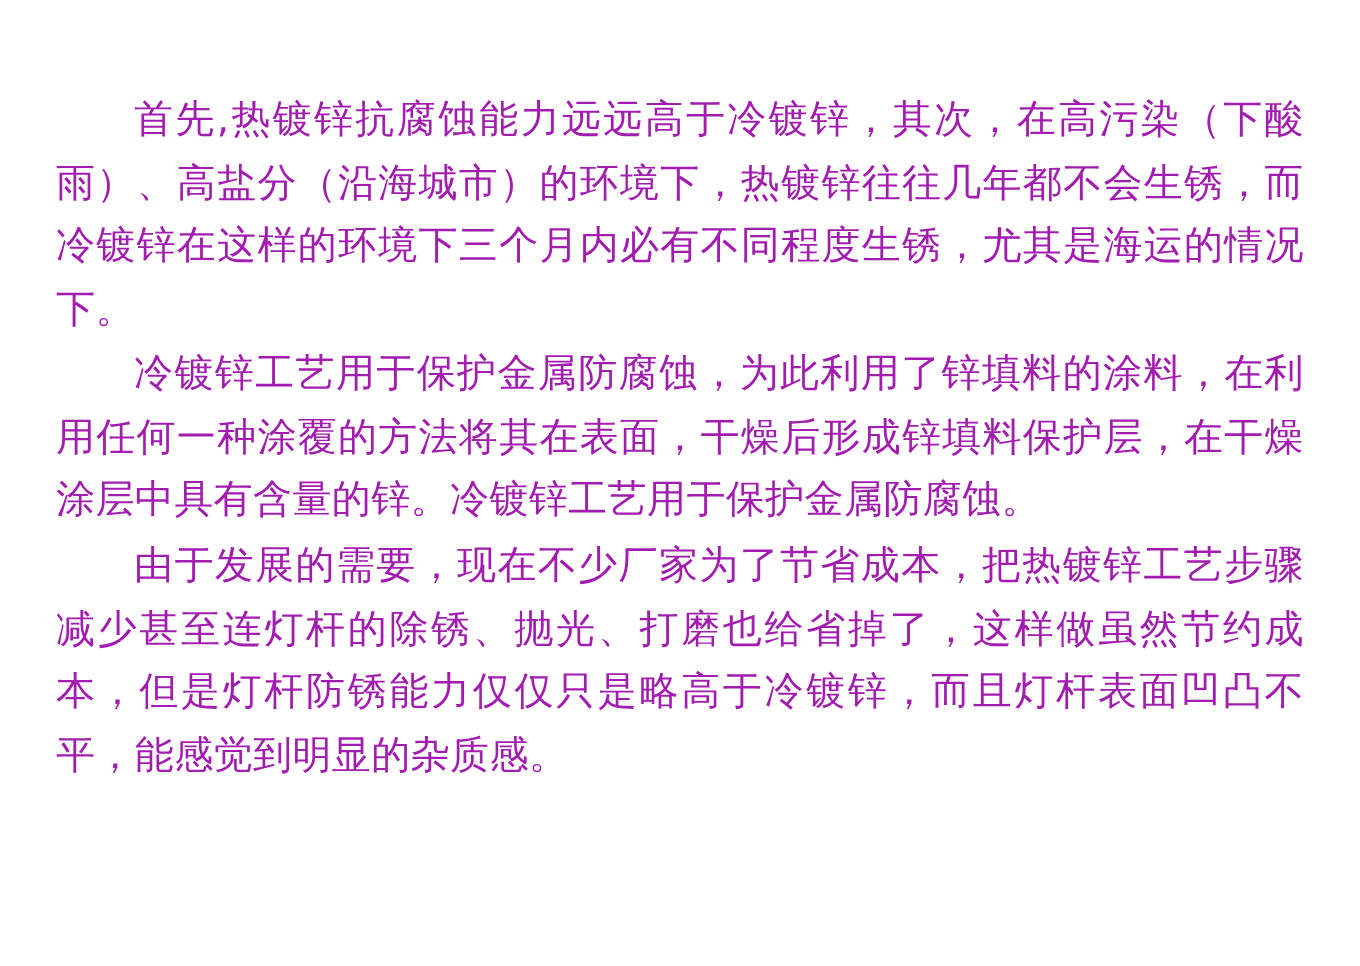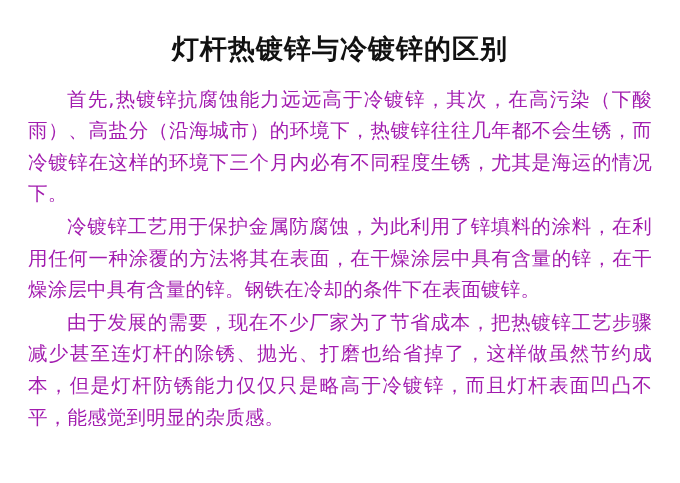--- a/index.html
+++ b/index.html
@@ -46,21 +46,20 @@
   }
   .para.first-para {
     text-indent: 2em;
   }
 </style>
 </head>
 <body>
 
 <div class="page">
 
-  <h1 class="doc-title">灯杆热镀锌与冷镀锌的区别</h1>
 
   <div class="body-text">
     <p class="para first-para">首先,热镀锌抗腐蚀能力远远高于冷镀锌，其次，在高污染（下酸雨）、高盐分（沿海城市）的环境下，热镀锌往往几年都不会生锈，而冷镀锌在这样的环境下三个月内必有不同程度生锈，尤其是海运的情况下。</p>
-    <p class="para">冷镀锌工艺用于保护金属防腐蚀，为此利用了锌填料的涂料，在利用任何一种涂覆的方法将其在表面，在干燥涂层中具有含量的锌，在干燥涂层中具有含量的锌。钢铁在冷却的条件下在表面镀锌。</p>
+    <p class="para">冷镀锌工艺用于保护金属防腐蚀，为此利用了锌填料的涂料，在利用任何一种涂覆的方法将其在表面，干燥后形成锌填料保护层，在干燥涂层中具有含量的锌。冷镀锌工艺用于保护金属防腐蚀。</p>
     <p class="para">由于发展的需要，现在不少厂家为了节省成本，把热镀锌工艺步骤减少甚至连灯杆的除锈、抛光、打磨也给省掉了，这样做虽然节约成本，但是灯杆防锈能力仅仅只是略高于冷镀锌，而且灯杆表面凹凸不平，能感觉到明显的杂质感。</p>
   </div>
 
 </div>
 
 </body></html>

